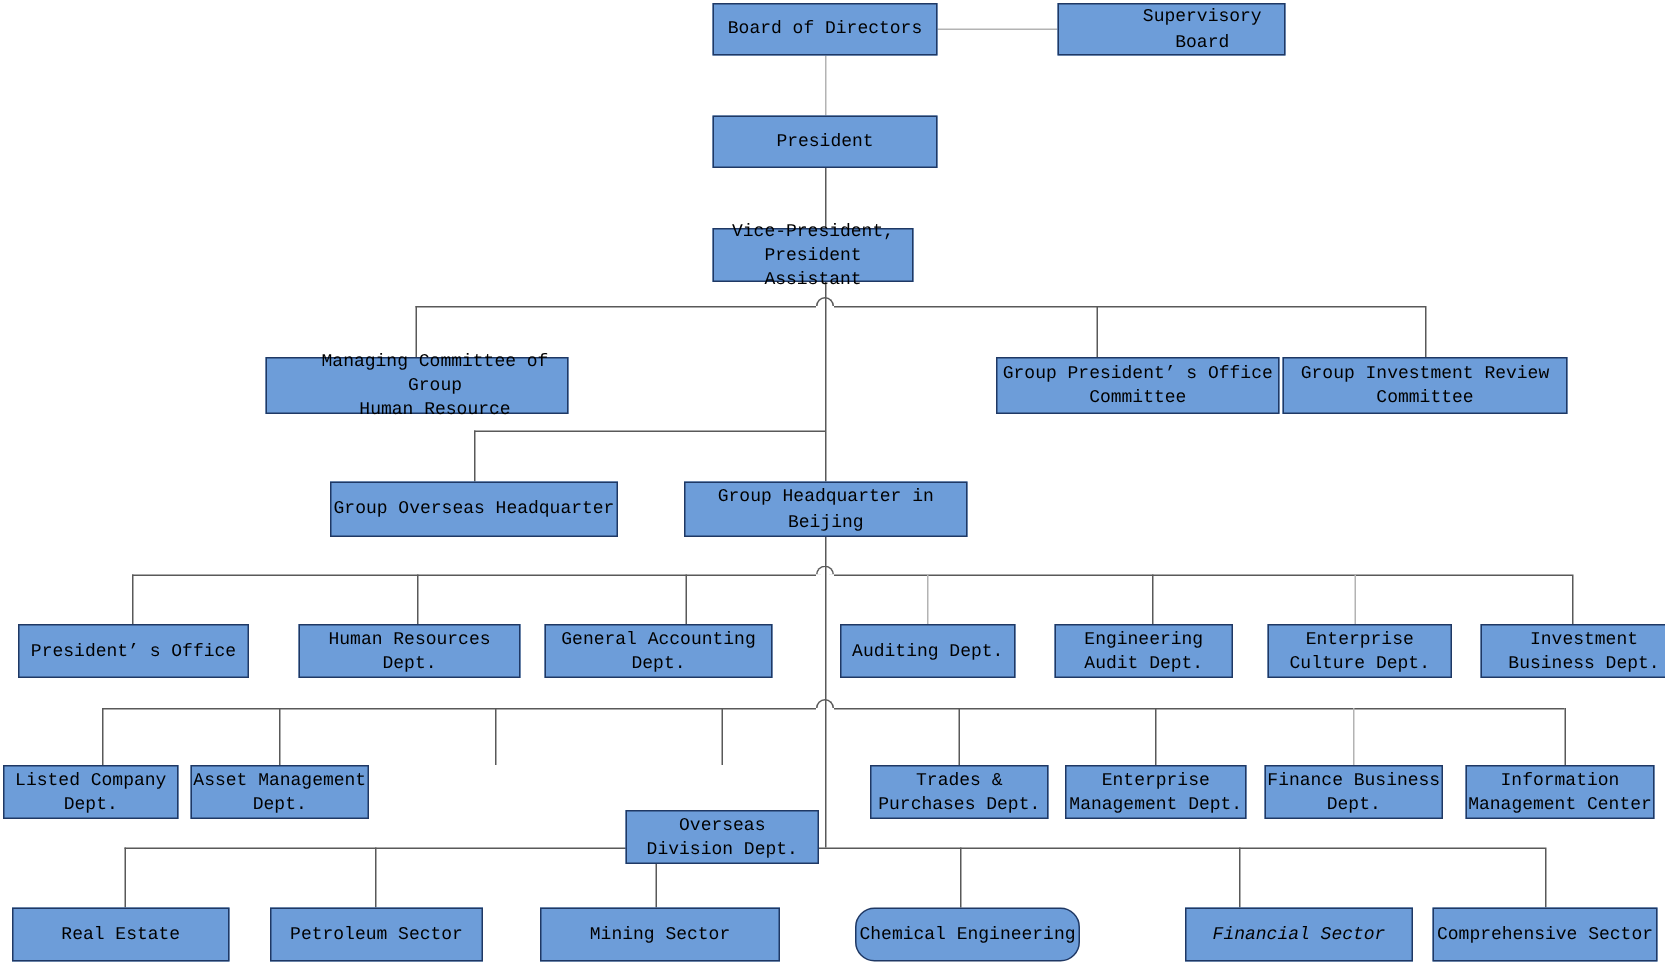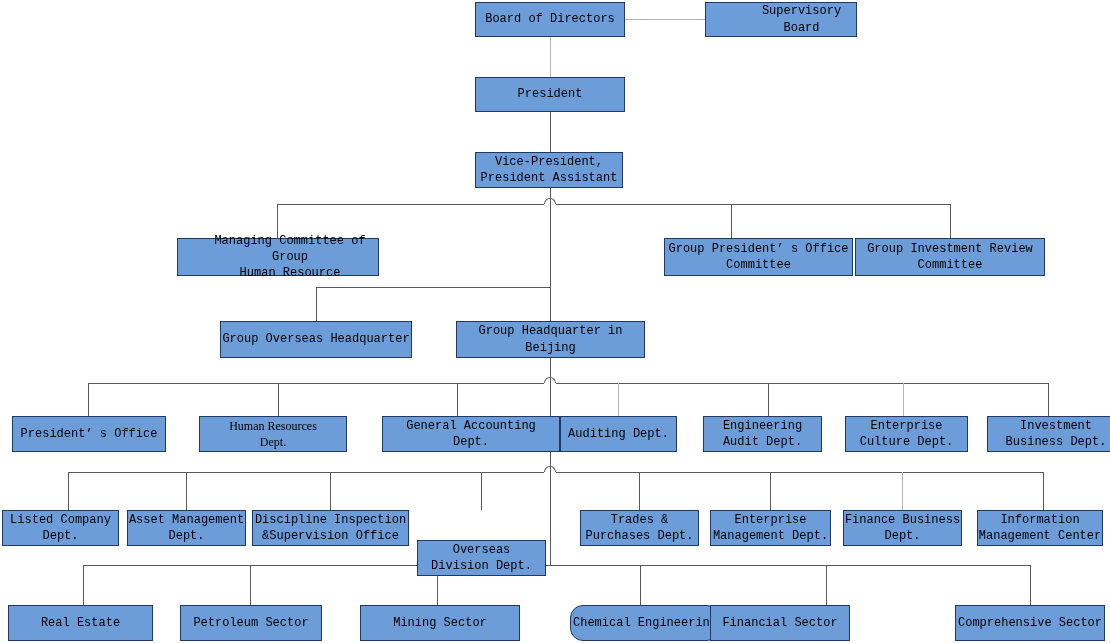--- a/index.html
+++ b/index.html
@@ -91,64 +91,62 @@
   <div class="vline" style="left:83px;top:565px;height:40px;"></div>
   <div class="vline" style="left:250px;top:565px;height:40px;"></div>
   <div class="vline" style="left:437px;top:565px;height:40px;"></div>
   <div class="vline" style="left:640px;top:565px;height:40px;"></div>
   <div class="vline" style="left:826px;top:565px;height:40px;"></div>
   <div class="vline" style="left:1030px;top:565px;height:40px;"></div>
 
   <div class="box" style="left:475px;top:2px;width:150px;height:35px;">Board of Directors</div>
   <div class="box" style="left:705px;top:2px;width:152px;height:35px;padding-left:41px;">Supervisory Board</div>
   <div class="box" style="left:475px;top:77px;width:150px;height:35px;">President</div>
-  <div class="box" style="left:475px;top:152px;width:148px;height:36px;">Vice-President,
+  <div class="box" style="left:475px;top:152px;width:134px;height:36px;">Vice-President,
 President Assistant</div>
 
   <div class="box" style="left:177px;top:238px;width:202px;height:38px;padding-left:24px;">Managing Committee of Group
 Human Resource</div>
   <div class="box" style="left:664px;top:238px;width:189px;height:38px;">Group President’ s Office
 Committee</div>
   <div class="box" style="left:855px;top:238px;width:190px;height:38px;">Group Investment Review
 Committee</div>
 
   <div class="box" style="left:220px;top:321px;width:192px;height:37px;">Group Overseas Headquarter</div>
   <div class="box" style="left:456px;top:321px;width:189px;height:37px;">Group Headquarter in
 Beijing</div>
 
   <div class="box" style="left:12px;top:416px;width:154px;height:36px;">President’ s Office</div>
-  <div class="box" style="left:199px;top:416px;width:148px;height:36px;font-family:Liberation Serif, serif;">Human Resources
+  <div class="box" style="left:199px;top:416px;width:148px;height:36px;">Human Resources
 Dept.</div>
-  <div class="box" style="left:382px;top:416px;width:178px;height:36px;">General Accounting
+  <div class="box" style="left:363px;top:416px;width:152px;height:36px;">General Accounting
 Dept.</div>
   <div class="box" style="left:560px;top:416px;width:117px;height:36px;">Auditing Dept.</div>
   <div class="box" style="left:703px;top:416px;width:119px;height:36px;">Engineering
 Audit Dept.</div>
   <div class="box" style="left:845px;top:416px;width:123px;height:36px;">Enterprise
 Culture Dept.</div>
   <div class="box" style="left:987px;top:416px;width:138px;height:36px;">Investment
 Business Dept.</div>
 
   <div class="box" style="left:2px;top:510px;width:117px;height:36px;">Listed Company
 Dept.</div>
   <div class="box" style="left:127px;top:510px;width:119px;height:36px;">Asset Management
 Dept.</div>
-  <div class="box" style="left:252px;top:510px;width:157px;height:36px;">Discipline Inspection
-&amp;Supervision Office</div>
   <div class="box" style="left:417px;top:540px;width:129px;height:36px;">Overseas
 Division Dept.</div>
   <div class="box" style="left:580px;top:510px;width:119px;height:36px;">Trades &amp;
 Purchases Dept.</div>
   <div class="box" style="left:710px;top:510px;width:121px;height:36px;">Enterprise
 Management Dept.</div>
   <div class="box" style="left:843px;top:510px;width:119px;height:36px;">Finance Business
 Dept.</div>
   <div class="box" style="left:977px;top:510px;width:126px;height:36px;">Information
 Management Center</div>
 
   <div class="box" style="left:8px;top:605px;width:145px;height:36px;">Real Estate</div>
   <div class="box" style="left:180px;top:605px;width:142px;height:36px;">Petroleum Sector</div>
   <div class="box" style="left:360px;top:605px;width:160px;height:36px;">Mining Sector</div>
   <div class="box" style="left:570px;top:605px;width:150px;height:36px;border-radius:13px;">Chemical Engineering</div>
-  <div class="box" style="left:710px;top:605px;width:140px;height:36px;">Financial Sector</div>
+  <div class="box" style="left:790px;top:605px;width:152px;height:36px;font-style:italic;">Financial Sector</div>
   <div class="box" style="left:955px;top:605px;width:150px;height:36px;">Comprehensive Sector</div>
 
 </div>
 
 </body></html>

